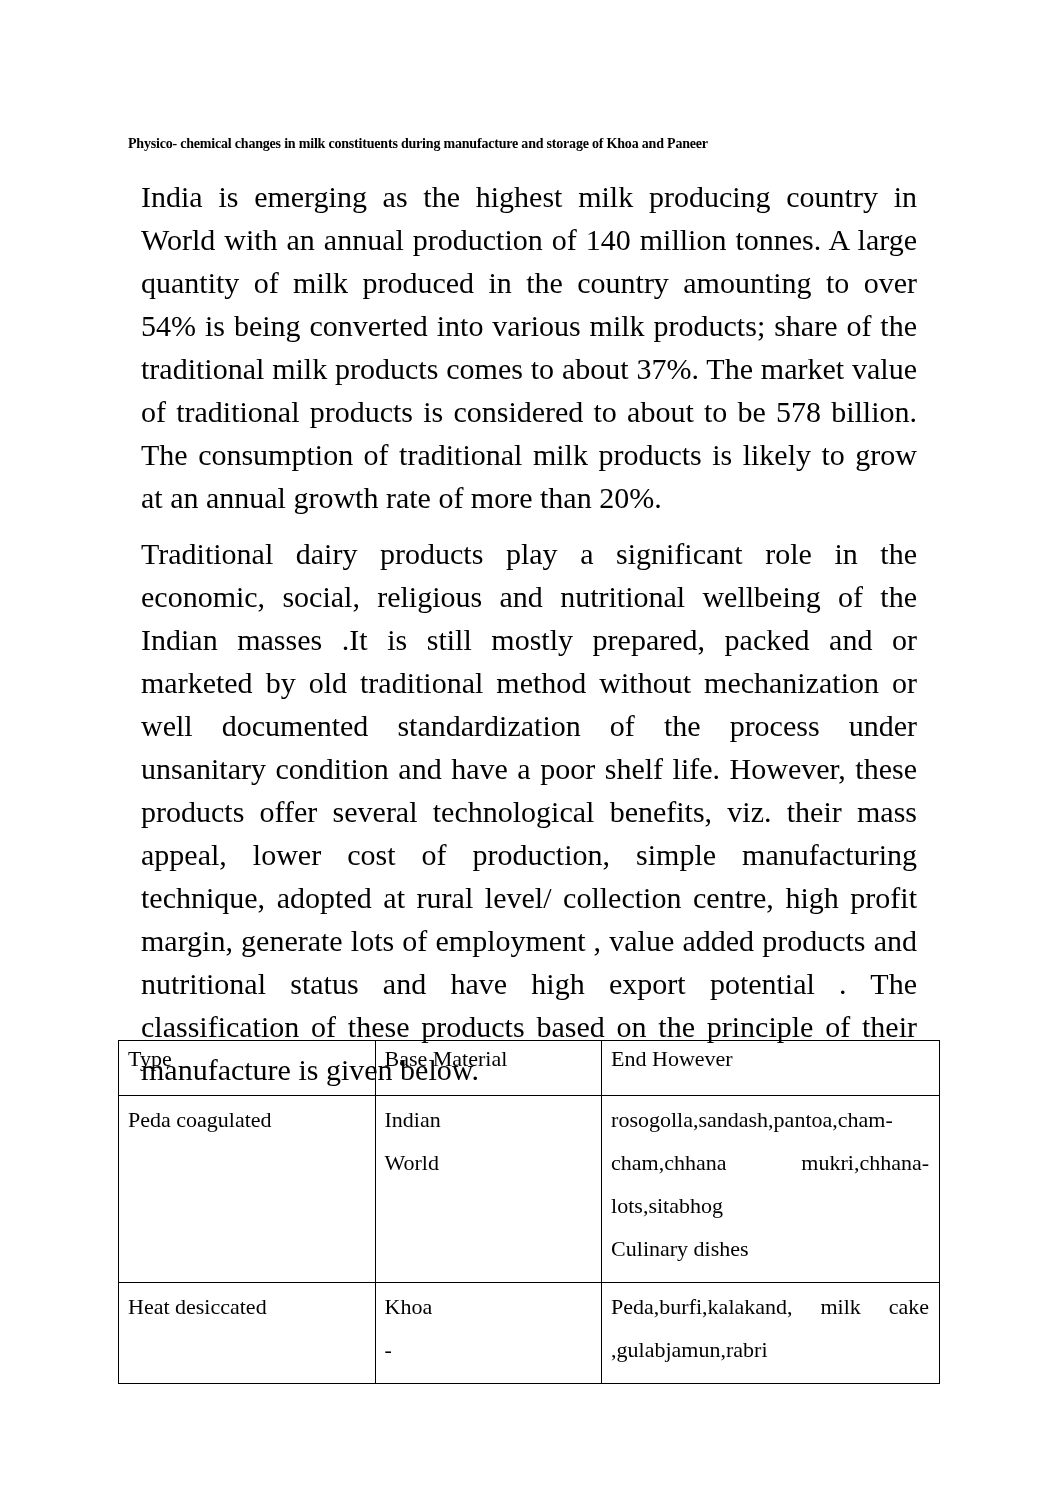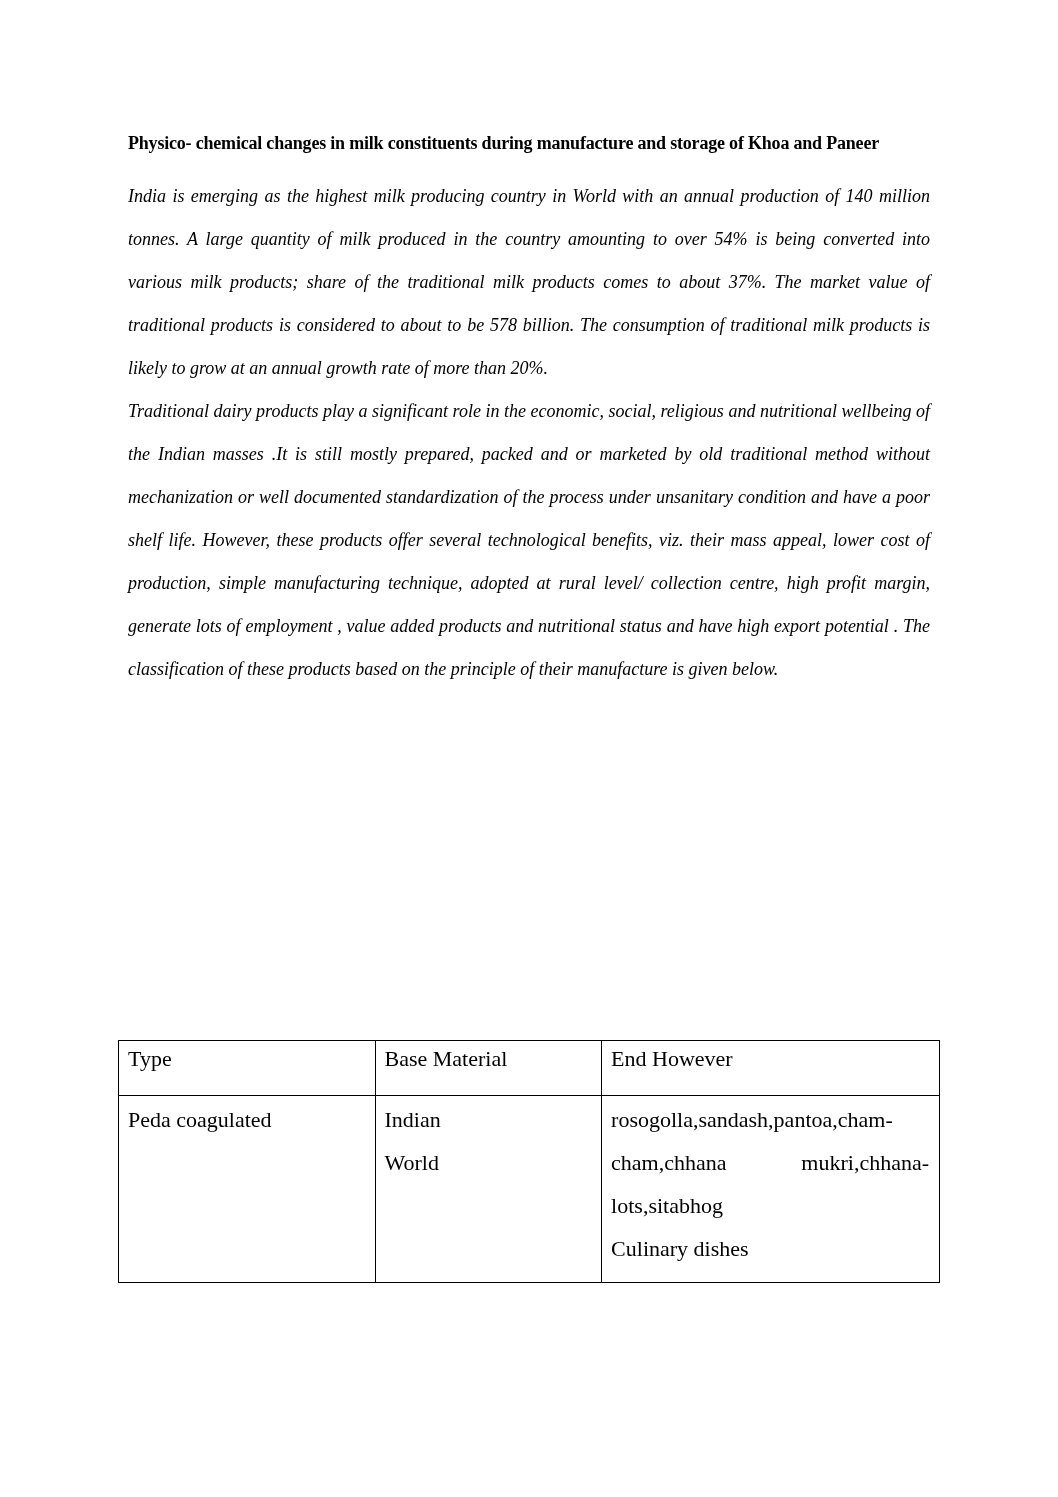--- a/index.html
+++ b/index.html
@@ -3,28 +3,27 @@
 <meta charset="utf-8">
 <style>
   html, body { margin: 0; padding: 0; background: #ffffff; }
   body {
     width: 1058px; height: 1497px; position: relative; overflow: hidden;
     font-family: "Liberation Serif", "DejaVu Serif", serif;
     color: #000;
   }
   .page { position: absolute; left: 128px; top: 122px; width: 802px; }
   .title {
-    font-weight: bold; font-size: 18px; line-height: 43px;
+    font-weight: bold; font-size: 14px; line-height: 43px;
     text-align: justify; margin: 0;
     letter-spacing: -0.2px;
   }
   .para {
-    font-size: 18px; line-height: 43px; text-align: justify;
-    margin: 0;
-    font-style: italic;
+    font-size: 30px; line-height: 43px; text-align: justify;
+    margin: 13px;
   }
   .p1 { margin-top: 10px; }
   .section-heading {
     font-weight: bold; font-size: 22px; line-height: 43px;
     margin: 16px 0 0 0;
   }
   table.cls {
     position: absolute; left: 118px; top: 1040px;
     width: 822px; border-collapse: collapse;
     font-size: 22px;
@@ -62,14 +61,25 @@
       <span class="line">Indian</span>
       <span class="line">World</span>
     </td>
     <td class="c3">
       <span class="justify-line">rosogolla,sandash,pantoa,cham-</span>
       <span class="justify-line">cham,chhana mukri,chhana-</span>
       <span class="line">lots,sitabhog</span>
       <span class="line">Culinary dishes</span>
     </td>
   </tr>
+  <tr>
+    <td class="c1">Heat desiccated</td>
+    <td class="c2">
+      <span class="line">Khoa</span>
+      <span class="line">-</span>
+    </td>
+    <td class="c3">
+      <span class="justify-line">Peda,burfi,kalakand, milk cake</span>
+      <span class="line">,gulabjamun,rabri</span>
+    </td>
+  </tr>
 </tbody>
   </table>
 
 </body></html>

